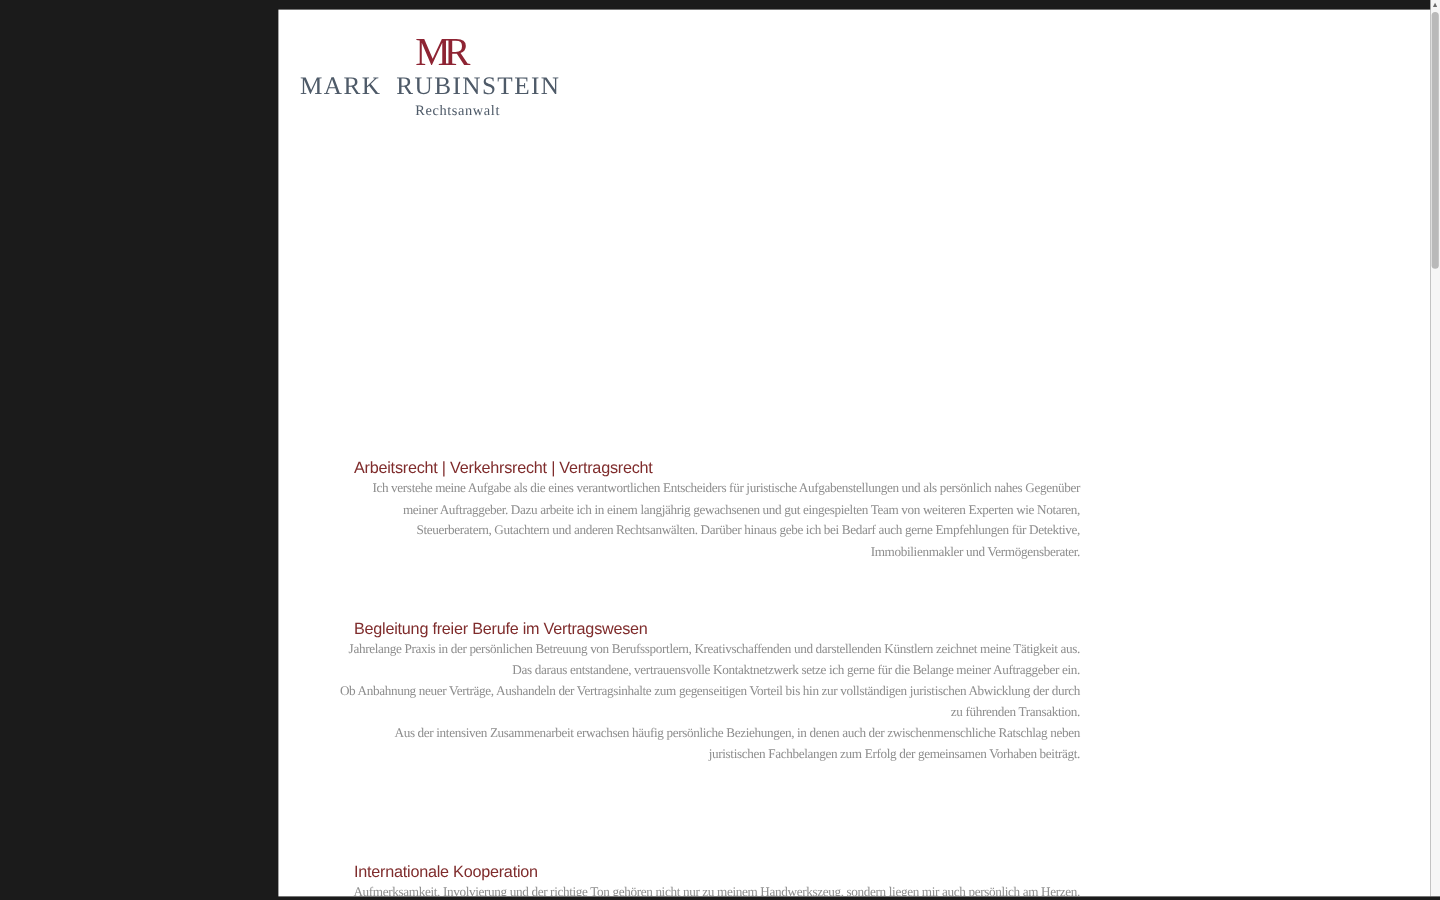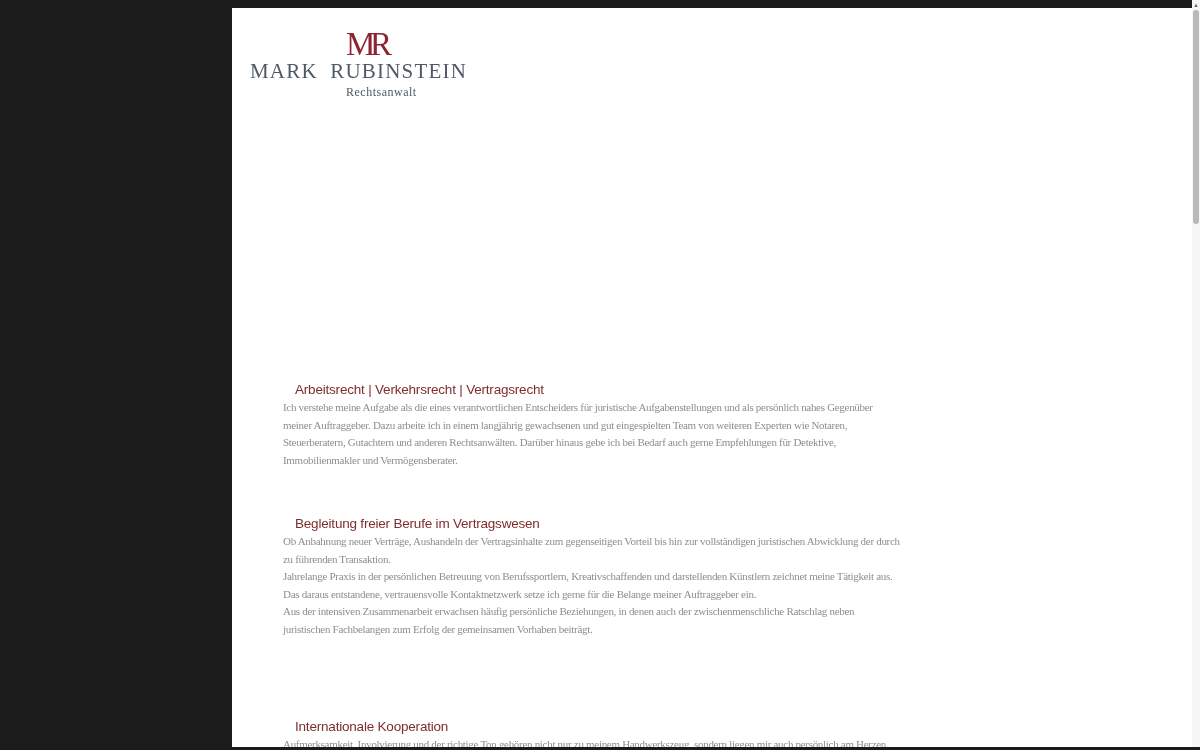--- a/index.html
+++ b/index.html
@@ -59,20 +59,21 @@
     color: var(--accent, #7f2c2c);
     white-space: nowrap;
   }
   .sec-body {
     position: absolute; left: 0;
     width: 617px;
     font-family: "Liberation Serif", serif;
     font-size: 11px; line-height: 17.6px;
     letter-spacing: -0.3px;
     color: var(--body-text, #8e8e8e);
+    text-align: right;
   }
   .h1pos { top: 361px; }
   .p1pos { top: 391px; }
   .h2pos { top: 495px; }
   .p2pos { top: 525px; }
   .h3pos { top: 698px; }
   .p3pos { top: 728px; }
 
   
   .scrollbar {
@@ -109,22 +110,22 @@
 
     <div class="content">
 
       <h2 class="sec-heading h1pos">Arbeitsrecht | Verkehrsrecht | Vertragsrecht</h2>
       <div class="sec-body p1pos">
         <div>Ich verstehe meine Aufgabe als die eines verantwortlichen Entscheiders für juristische Aufgabenstellungen und als persönlich nahes Gegenüber meiner Auftraggeber. Dazu arbeite ich in einem langjährig gewachsenen und gut eingespielten Team von weiteren Experten wie Notaren, Steuerberatern, Gutachtern und anderen Rechtsanwälten. Darüber hinaus gebe ich bei Bedarf auch gerne Empfehlungen für Detektive, Immobilienmakler und Vermögensberater.</div>
       </div>
 
       <h2 class="sec-heading h2pos">Begleitung freier Berufe im Vertragswesen</h2>
       <div class="sec-body p2pos">
+        <div>Jahrelange Praxis in der persönlichen Betreuung von Berufssportlern, Kreativschaffenden und darstellenden Künstlern zeichnet meine Tätigkeit aus. Das daraus entstandene, vertrauensvolle Kontaktnetzwerk setze ich gerne für die Belange meiner Auftraggeber ein.</div>
         <div>Ob Anbahnung neuer Verträge, Aushandeln der Vertragsinhalte zum gegenseitigen Vorteil bis hin zur vollständigen juristischen Abwicklung der durch zu führenden Transaktion.</div>
-        <div>Jahrelange Praxis in der persönlichen Betreuung von Berufssportlern, Kreativschaffenden und darstellenden Künstlern zeichnet meine Tätigkeit aus. Das daraus entstandene, vertrauensvolle Kontaktnetzwerk setze ich gerne für die Belange meiner Auftraggeber ein.</div>
         <div>Aus der intensiven Zusammenarbeit erwachsen häufig persönliche Beziehungen, in denen auch der zwischenmenschliche Ratschlag neben juristischen Fachbelangen zum Erfolg der gemeinsamen Vorhaben beiträgt.</div>
       </div>
 
       <h2 class="sec-heading h3pos">Internationale Kooperation</h2>
       <div class="sec-body p3pos">
         <div>Aufmerksamkeit, Involvierung und der richtige Ton gehören nicht nur zu meinem Handwerkszeug, sondern liegen mir auch persönlich am Herzen.</div>
       </div>
 
     </div>
   </div>

